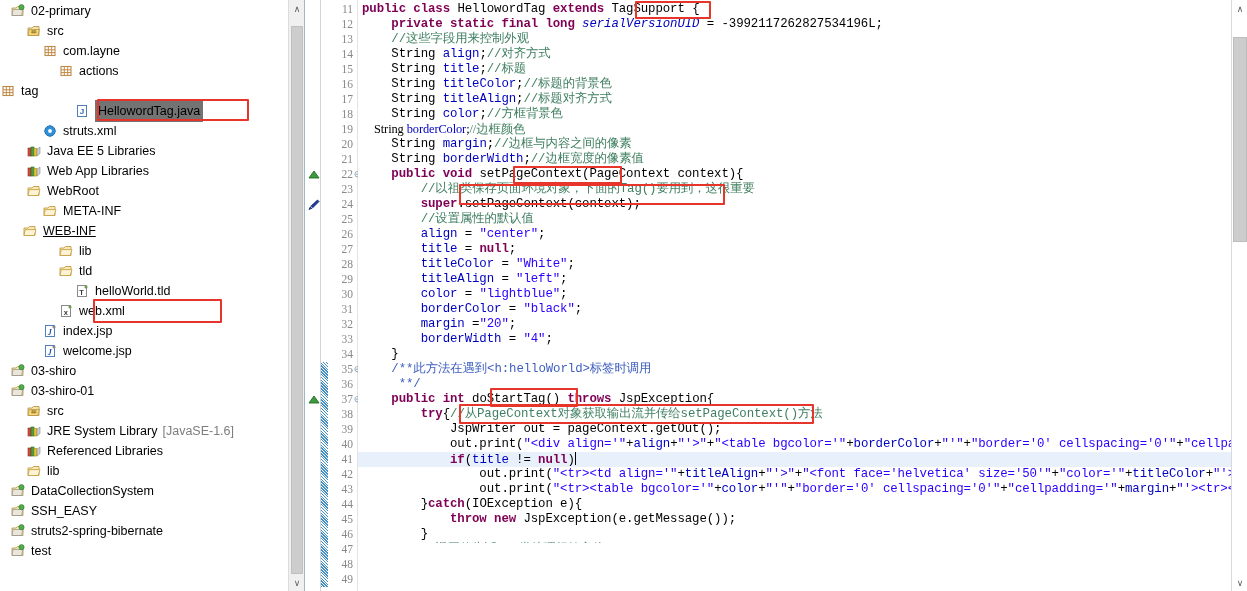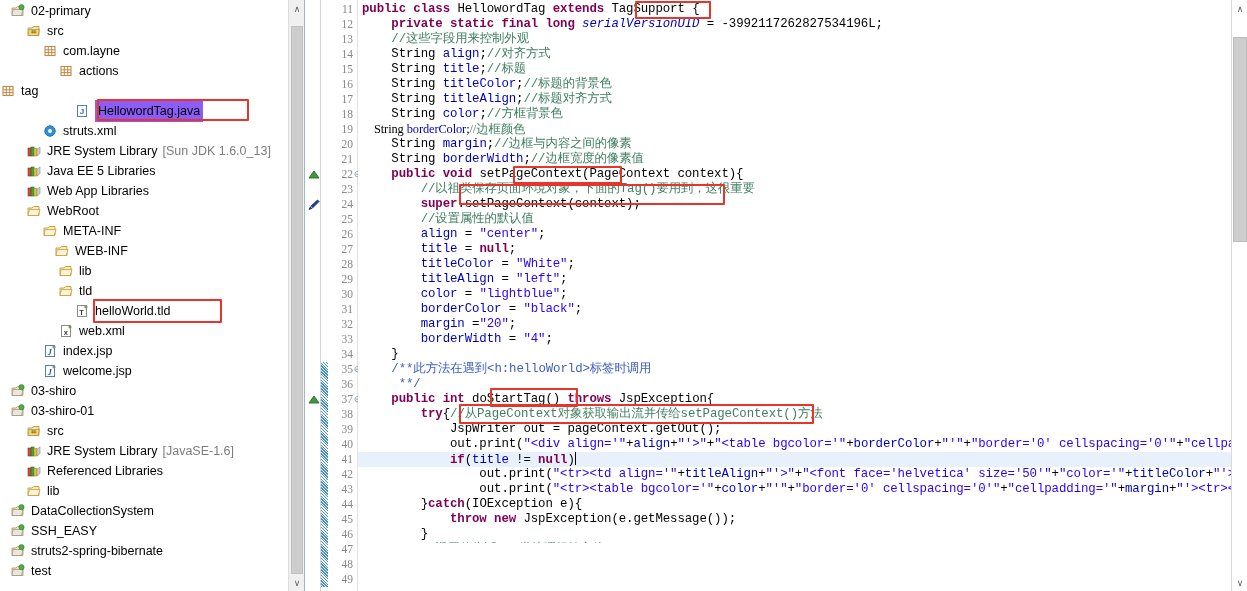--- a/index.html
+++ b/index.html
@@ -286,84 +286,73 @@
           </span>
           <span style="position: relative;"><span class="lbl">tag</span></span>
         </div>
         <div class="node" style="padding-left: 74px; height: 20px;">
           <span class="ico">
             <svg width="16" height="16" viewBox="0 0 16 16">
               <rect x="3.5" y="2.5" width="9" height="11" fill="#ffffff" stroke="#4f7fbf" stroke-width="1"></rect>
               <text x="8" y="11" text-anchor="middle" font-size="8" font-family="Liberation Sans, sans-serif" fill="#3366aa" font-weight="bold">J</text>
             </svg>
           </span>
-          <span style="position: relative; background: #8b5cf6; padding: 1px 3px;"><span class="lbl">HellowordTag.java</span></span>
+          <span style="position: relative; background: #737373; padding: 1px 3px;"><span class="lbl">HellowordTag.java</span></span>
         </div>
         <div class="node" style="padding-left: 42px; height: 20px;">
           <span class="ico">
             <svg width="16" height="16" viewBox="0 0 16 16">
               <circle cx="8" cy="8" r="5.2" fill="#2f8fd8" stroke="#1a5f94" stroke-width="0.8"></circle>
               <circle cx="8" cy="8" r="1.9" fill="#ffffff"></circle>
               <path d="M8 1.6 L9.2 3.6 L6.8 3.6 Z M8 14.4 L9.2 12.4 L6.8 12.4 Z M1.6 8 L3.6 6.8 L3.6 9.2 Z M14.4 8 L12.4 6.8 L12.4 9.2 Z" fill="#2f8fd8"></path>
             </svg>
           </span>
           <span style="position: relative;"><span class="lbl">struts.xml</span></span>
         </div>
         <div class="node" style="padding-left: 26px; height: 20px;">
           <span class="ico">
             <svg width="16" height="16" viewBox="0 0 16 16">
               <rect x="2" y="5" width="3" height="8" fill="#d84a3a" stroke="#8a2a20" stroke-width="0.6"></rect>
               <rect x="5" y="4" width="3" height="9" fill="#4a9f3f" stroke="#2a6a22" stroke-width="0.6"></rect>
               <rect x="8" y="5.5" width="3" height="7.5" fill="#e2c33a" stroke="#a08a1f" stroke-width="0.6"></rect>
               <path d="M11 13 L14 10.5 L14 4 L11 6.5 Z" fill="#cfcfcf" stroke="#8a8a8a" stroke-width="0.6"></path>
             </svg>
           </span>
-          <span style="position: relative;"><span class="lbl">JRE System Library</span><span class="sub">[Sun JDK 1.6.0_13]</span></span>
+          <span style="position: relative;"><span class="lbl">Java EE 5 Libraries</span></span>
         </div>
         <div class="node" style="padding-left: 26px; height: 20px;">
           <span class="ico">
             <svg width="16" height="16" viewBox="0 0 16 16">
               <rect x="2" y="5" width="3" height="8" fill="#d84a3a" stroke="#8a2a20" stroke-width="0.6"></rect>
               <rect x="5" y="4" width="3" height="9" fill="#4a9f3f" stroke="#2a6a22" stroke-width="0.6"></rect>
               <rect x="8" y="5.5" width="3" height="7.5" fill="#e2c33a" stroke="#a08a1f" stroke-width="0.6"></rect>
               <path d="M11 13 L14 10.5 L14 4 L11 6.5 Z" fill="#cfcfcf" stroke="#8a8a8a" stroke-width="0.6"></path>
             </svg>
           </span>
-          <span style="position: relative;"><span class="lbl">Java EE 5 Libraries</span></span>
-        </div>
-        <div class="node" style="padding-left: 26px; height: 20px;">
-          <span class="ico">
-            <svg width="16" height="16" viewBox="0 0 16 16">
-              <rect x="2" y="5" width="3" height="8" fill="#d84a3a" stroke="#8a2a20" stroke-width="0.6"></rect>
-              <rect x="5" y="4" width="3" height="9" fill="#4a9f3f" stroke="#2a6a22" stroke-width="0.6"></rect>
-              <rect x="8" y="5.5" width="3" height="7.5" fill="#e2c33a" stroke="#a08a1f" stroke-width="0.6"></rect>
-              <path d="M11 13 L14 10.5 L14 4 L11 6.5 Z" fill="#cfcfcf" stroke="#8a8a8a" stroke-width="0.6"></path>
-            </svg>
-          </span>
           <span style="position: relative;"><span class="lbl">Web App Libraries</span></span>
         </div>
         <div class="node" style="padding-left: 26px; height: 20px;">
           <span class="ico">
             <svg width="16" height="16" viewBox="0 0 16 16">
               <path d="M2 5 L6 5 L7.5 3.5 L13 3.5 L13 12.5 L2 12.5 Z" fill="#fae9b4" stroke="#c49a3e" stroke-width="0.9"></path>
               <path d="M3.2 6.6 L14 6.6 L12.2 12.5 L2 12.5 Z" fill="#fdf3d5" stroke="#c49a3e" stroke-width="0.8"></path>
             </svg>
           </span>
           <span style="position: relative;"><span class="lbl">WebRoot</span></span>
         </div>
         <div class="node" style="padding-left: 42px; height: 20px;">
           <span class="ico">
             <svg width="16" height="16" viewBox="0 0 16 16">
               <path d="M2 5 L6 5 L7.5 3.5 L13 3.5 L13 12.5 L2 12.5 Z" fill="#fae9b4" stroke="#c49a3e" stroke-width="0.9"></path>
               <path d="M3.2 6.6 L14 6.6 L12.2 12.5 L2 12.5 Z" fill="#fdf3d5" stroke="#c49a3e" stroke-width="0.8"></path>
             </svg>
           </span>
           <span style="position: relative;"><span class="lbl">META-INF</span></span>
         </div>
-        <div class="node" style="padding-left: 54px; height: 20px;">
+        <div class="node" style="padding-left: 22px; height: 20px; text-decoration: underline;">
           <span class="ico">
             <svg width="16" height="16" viewBox="0 0 16 16">
               <path d="M2 5 L6 5 L7.5 3.5 L13 3.5 L13 12.5 L2 12.5 Z" fill="#fae9b4" stroke="#c49a3e" stroke-width="0.9"></path>
               <path d="M3.2 6.6 L14 6.6 L12.2 12.5 L2 12.5 Z" fill="#fdf3d5" stroke="#c49a3e" stroke-width="0.8"></path>
             </svg>
           </span>
           <span style="position: relative;"><span class="lbl">WEB-INF</span></span>
         </div>
         <div class="node" style="padding-left: 58px; height: 20px;">
           <span class="ico">

